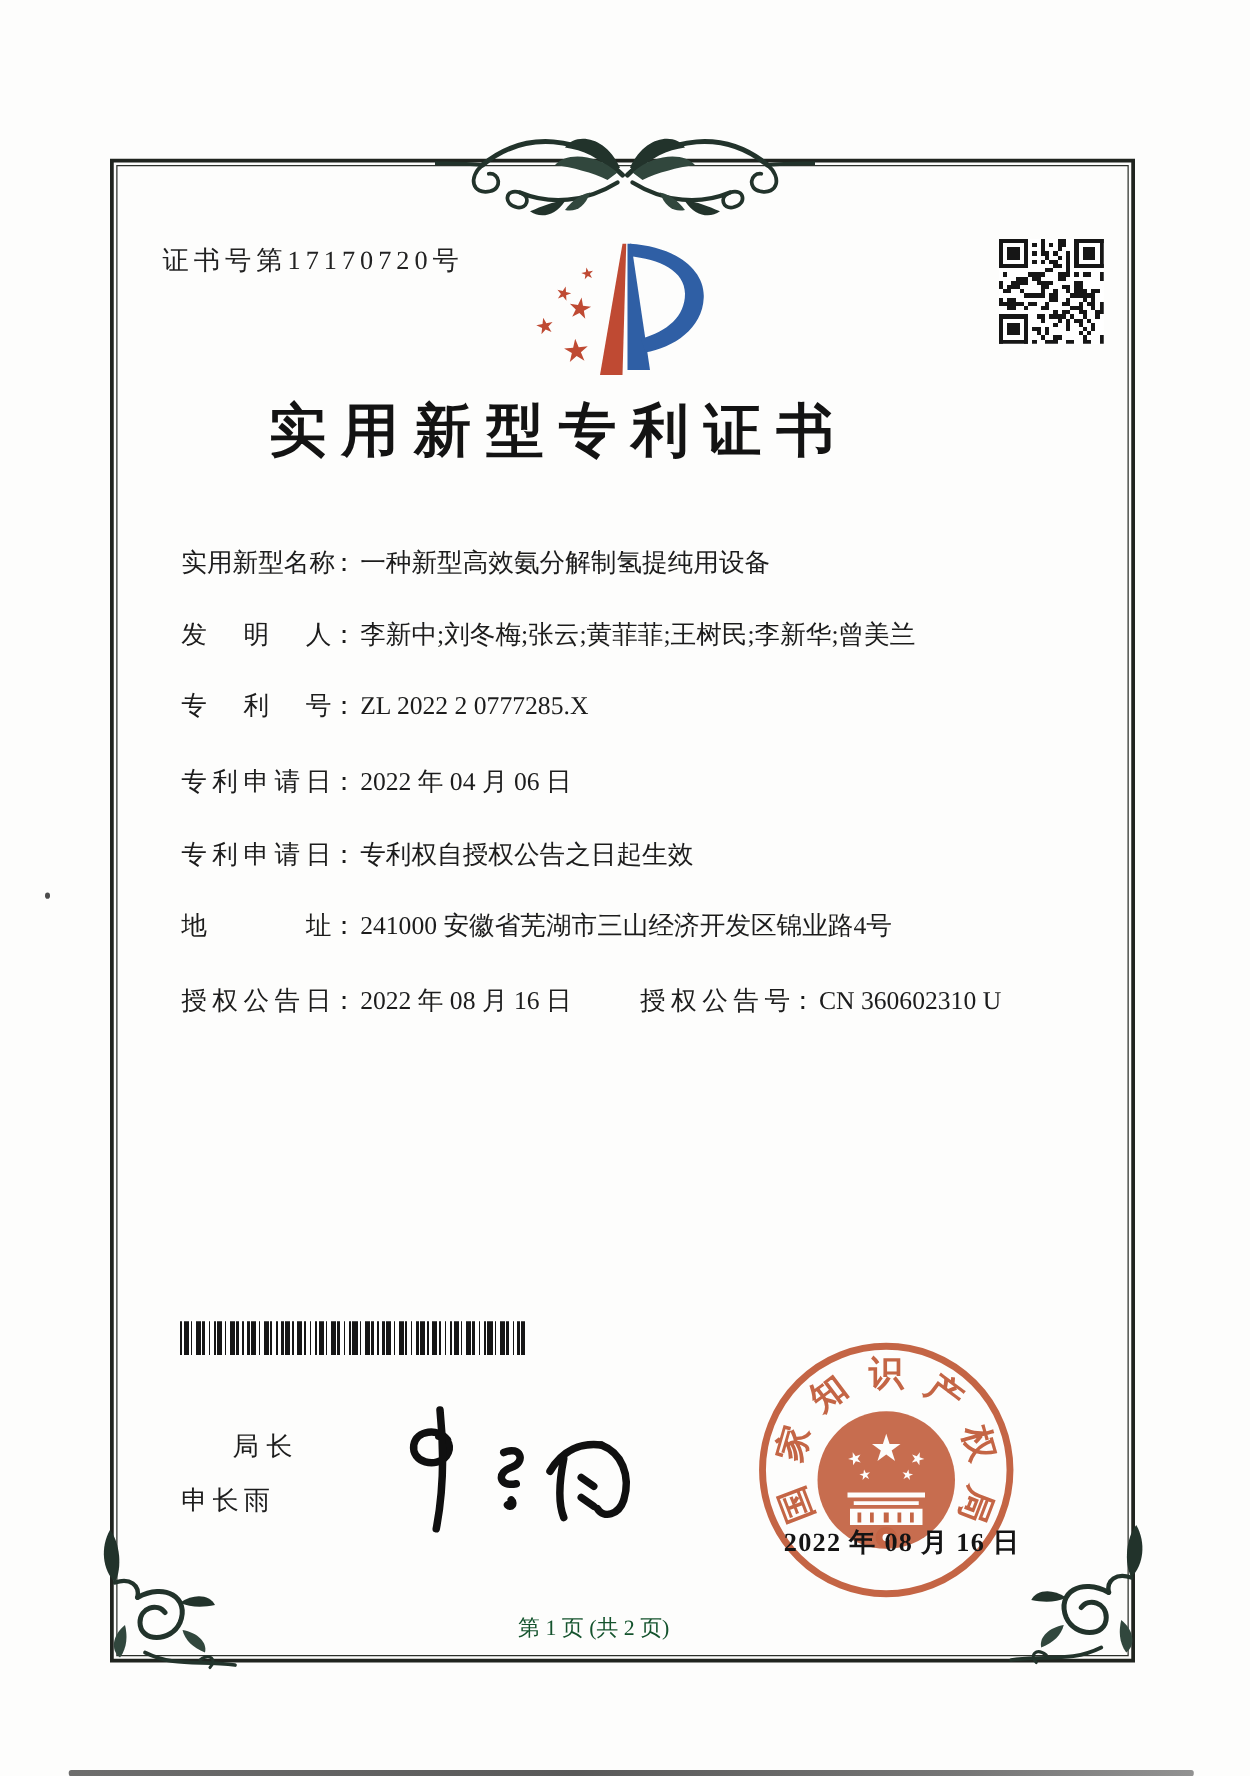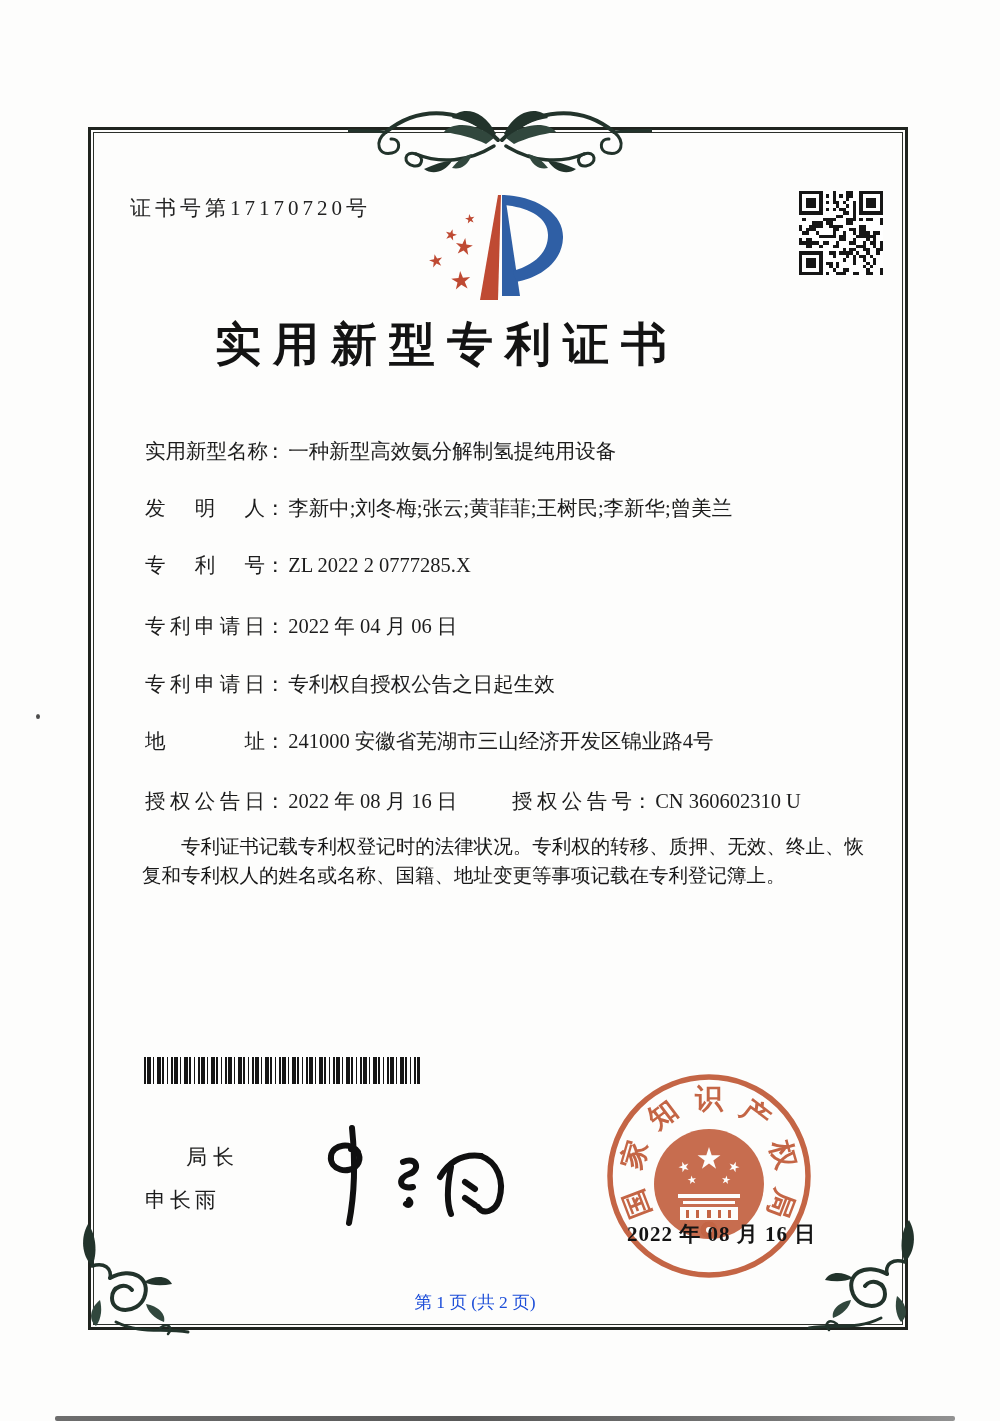--- a/index.html
+++ b/index.html
@@ -76,21 +76,21 @@
   .seal-ring{stroke:var(--seal);fill:none;}
   .seal-text{fill:var(--seal);font-size:28px;font-weight:bold;font-family:"Liberation Serif","DejaVu Serif",serif;}
   .seal-red{fill:var(--seal);}
   .seal-white{fill:#fdfdfc;}
   .seal-date{
     left:627px;top:1220px;font-size:21px;font-weight:bold;
     letter-spacing:1px;color:#141414;
   }
   .footer{
     left:0;top:1290px;width:950px;text-align:center;
-    font-size:17.5px;color:#1d4ed8;
+    font-size:17.5px;color:#14532d;
   }
   .fl-stroke{stroke:var(--orn);fill:none;stroke-linecap:round;}
   .fl-fill{fill:var(--orn);stroke:none;}
   .fl-fill2{fill:var(--orn2);stroke:none;}
   .top-orn{left:348px;top:82px;}
   .corner-bl{left:60px;top:1222px;}
   .corner-br{left:805px;top:1218px;}
   .scan-strip{
     left:55px;top:1416px;width:900px;height:5px;
     background:linear-gradient(90deg,#4a4a4a 0%,#303030 45%,#555 80%,#777 100%);
@@ -391,21 +391,20 @@
 <div class="abs row" style="top:787px">
   <span class="lbl">授权公告日</span><span class="colon">：</span>
   <span class="val">2022 年 08 月 16 日</span>
   <span class="pair2">
     <span class="lbl">授权公告号</span><span class="colon">：</span>
     <span class="val">CN 360602310 U</span>
   </span>
 </div>
 
 <div class="abs paras">
-  <p>专利证书记载专利权登记时的法律状况。专利权的转移、质押、无效、终止、恢复和专利权人的姓名或名称、国籍、地址变更等事项记载在专利登记簿上。</p>
 </div>
 
 <div class="abs barcode"></div>
 
 <div class="abs officer-title">局长</div>
 <div class="abs officer-name">申长雨</div>
 
 <svg class="abs sig" width="250" height="135" viewBox="0 0 250 135">
   <path d="M73,40 C66,30 48,32 46,44 C44,58 64,63 72,53 C77,46 74,38 66,37"></path>
   <path d="M67,16 C70,45 70,80 64,111"></path>

